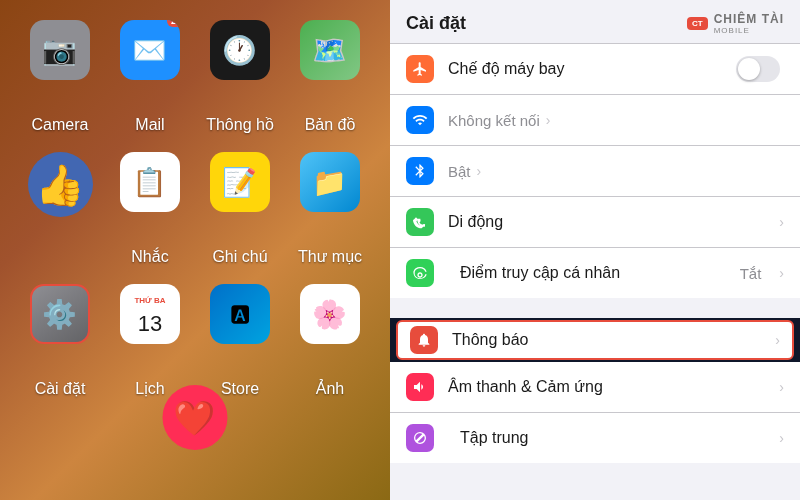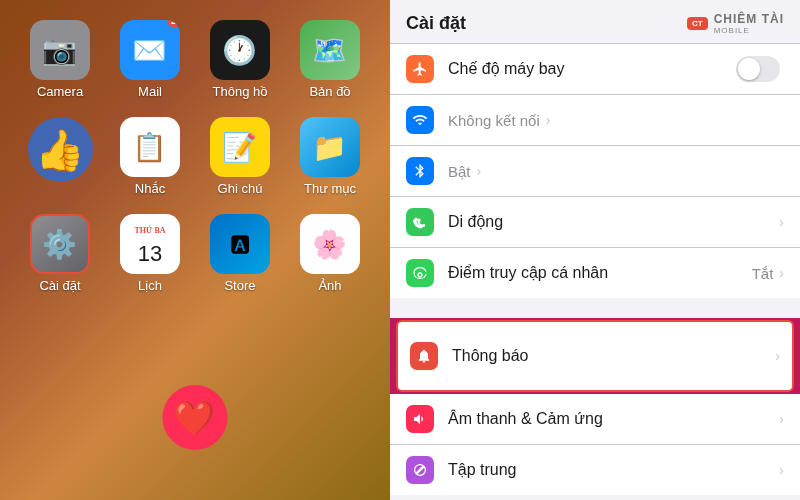--- a/index.html
+++ b/index.html
@@ -45,23 +45,24 @@
       display: flex;
       align-items: center;
       justify-content: center;
       font-size: 28px;
       position: relative;
       overflow: hidden;
     }
 
     .app-label {
       color: white;
-      font-size: 13px;
+      font-size: 16px;
       text-align: center;
       text-shadow: 0 1px 2px rgba(0,0,0,0.5);
+      margin-top: 32px;
     }
 
     
     .icon-camera { background: #8E8E93; }
     .icon-mail { background: #1E90FF; }
     .icon-clock { background: #1a1a1a; }
     .icon-maps { background: linear-gradient(135deg, #4CAF50, #81C784); }
     .icon-facebook { background: #4267B2; border-radius: 50%; width: 65px; height: 65px; }
     .icon-reminders { background: white; }
     .icon-notes { background: #FFD60A; }
@@ -94,21 +95,20 @@
       align-items: center;
       justify-content: center;
       width: 100%;
       height: 100%;
     }
     .cal-day-label {
       font-size: 8px;
       color: #e74c3c;
       font-weight: 600;
       margin-top: 2px;
-      font-family: Liberation Serif, serif;
     }
     .cal-date {
       font-size: 22px;
       color: #1a1a1a;
       font-weight: 300;
       line-height: 1;
       margin-top: 8px;
     }
 
     
@@ -157,36 +157,37 @@
       letter-spacing: 1px;
     }
 
     .logo-sub {
       font-size: 8px;
       color: #888;
       letter-spacing: 1px;
     }
 
     .settings-section {
-      background: #be185d;
+      background: #0f172a;
       margin-bottom: 0;
     }
 
     .settings-row {
       display: flex;
       align-items: center;
       padding: 11px 16px;
       border-bottom: 0.5px solid #c8c7cc;
       background: white;
       cursor: pointer;
       position: relative;
     }
 
     .settings-row:last-child {
       border-bottom: none;
+      gap: 12px;
     }
 
     .row-icon {
       width: 28px;
       height: 28px;
       border-radius: 7px;
       display: flex;
       align-items: center;
       justify-content: center;
       margin-right: 14px;
@@ -404,21 +405,21 @@
       <span class="row-value">Tắt</span>
       <span class="row-chevron">›</span>
     </div>
 
   </div>
 
   <div class="separator-gap"></div>
 
   <div class="settings-section">
 
-    <div class="settings-row" style="border: 2px solid #e74c3c; border-radius: 6px; margin: 2px 6px; padding: 20px 12px;">
+    <div class="settings-row" style="border: 2px solid #e74c3c; border-radius: 6px; margin: 2px 6px; padding: 4px 12px;">
       <div class="row-icon bg-red">
         <svg viewBox="0 0 24 24" class="icon-svg">
             <path d="M12 22c1.1 0 2-.9 2-2h-4c0 1.1.9 2 2 2zm6-6v-5c0-3.07-1.64-5.64-4.5-6.32V4c0-.83-.67-1.5-1.5-1.5s-1.5.67-1.5 1.5v.68C7.63 5.36 6 7.92 6 11v5l-2 2v1h16v-1l-2-2z"></path>
           </svg>
       </div>
       <span class="row-label">Thông báo</span>
       <span class="row-chevron">›</span>
     </div>
 
     <div class="settings-row">

